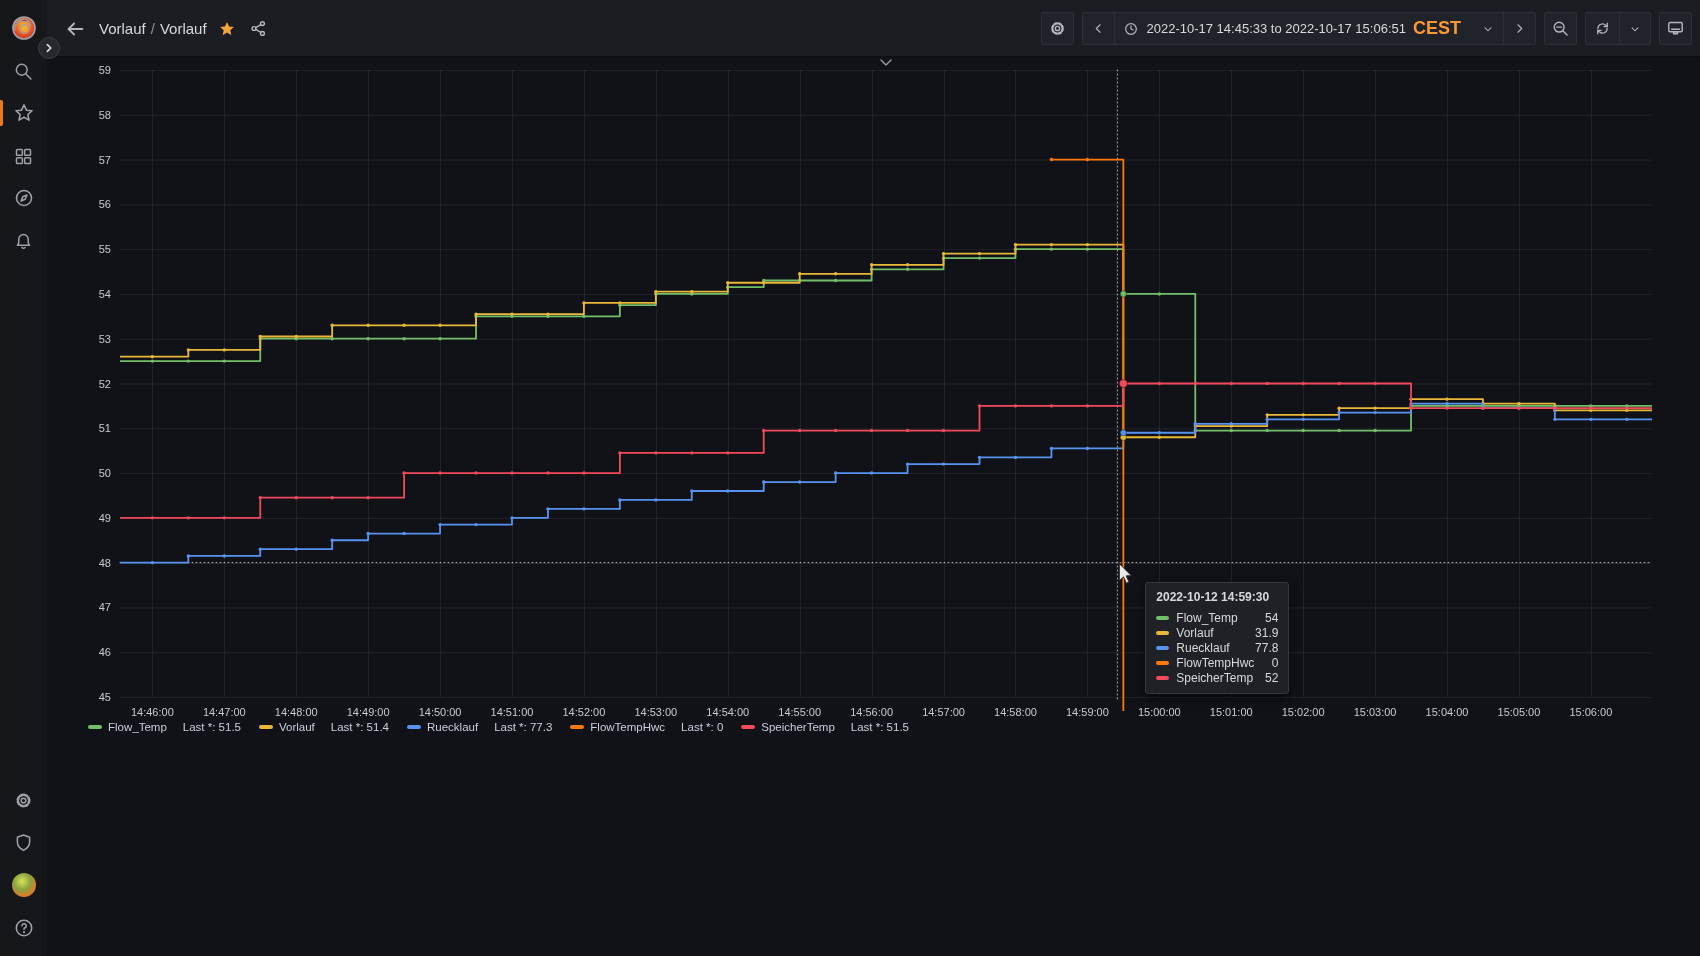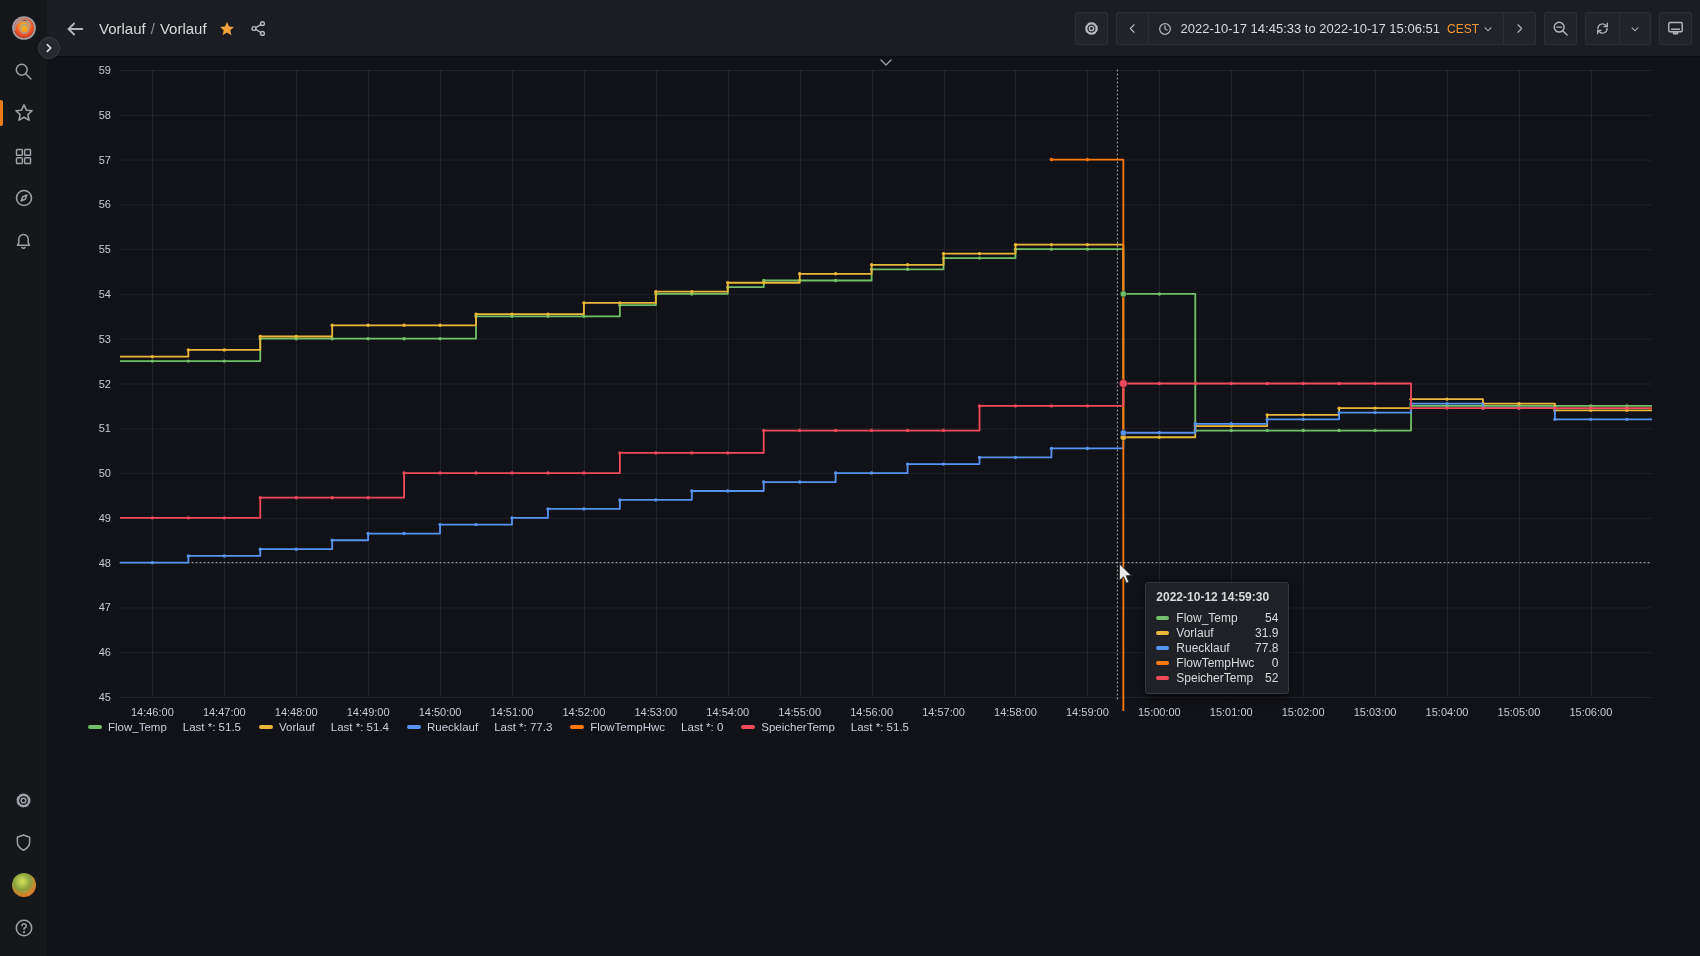--- a/index.html
+++ b/index.html
@@ -28,21 +28,21 @@
   .fav-star svg { fill:#f2a33c; stroke:none; }
 
   .hdr-right { position:absolute; right:8px; top:12px; height:33px; display:flex; align-items:center; gap:8px; }
   .tool-box { height:33px; display:flex; align-items:stretch; background:#202329; border:1px solid #2c2f35; border-radius:2px; }
   .tool-cell { display:flex; align-items:center; justify-content:center; padding:0 8px; cursor:pointer; }
   .tool-cell + .tool-cell { border-left:1px solid #2c2f35; }
   .tool-box svg, .plain-btn svg { stroke:#b4b6bb; fill:none; stroke-width:1.8; stroke-linecap:round; stroke-linejoin:round; }
   .plain-btn { height:33px; width:33px; display:flex; align-items:center; justify-content:center; background:#202329;
     border:1px solid #2c2f35; border-radius:2px; cursor:pointer; }
   .time-text { font-size:13px; color:#d8d9da; margin:0 7px 0 7px; white-space:nowrap; }
-  .tz-text { font-size:12px; font-weight:normal; color:#ff9830; margin-right:2px; }
+  .tz-text { font-size:18px; font-weight:bold; color:#ff9830; margin-right:20px; }
 
   
   .chart-svg { position:absolute; left:0; top:0; z-index:5; }
   .legend { position:absolute; left:88px; top:721px; display:flex; gap:18px; z-index:6; }
   .legend-item { display:flex; align-items:center; cursor:pointer; }
   .legend-swatch { width:14px; height:4px; border-radius:2px; margin-right:6px; }
   .legend-name { font-size:11.5px; color:#ccccdc; }
   .legend-last { font-size:11.5px; color:#ccccdc; margin-left:16px; }
 
   .tooltip { position:absolute; z-index:25; background:#1f2126; border:1px solid #36383e; border-radius:3px;

